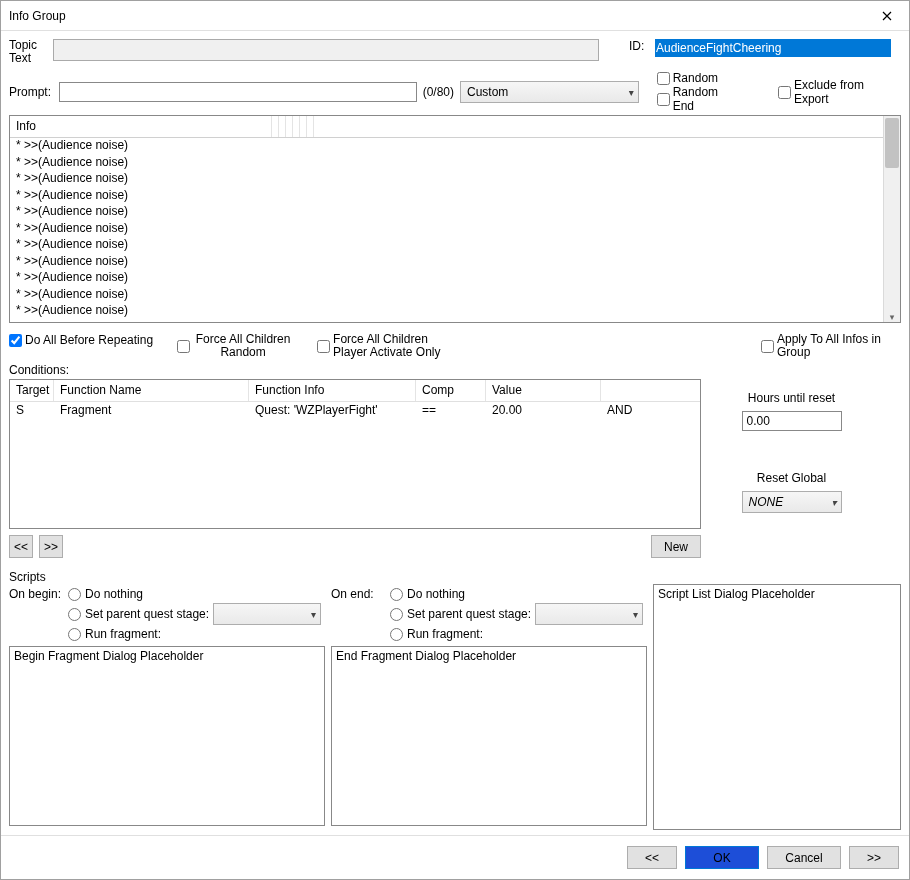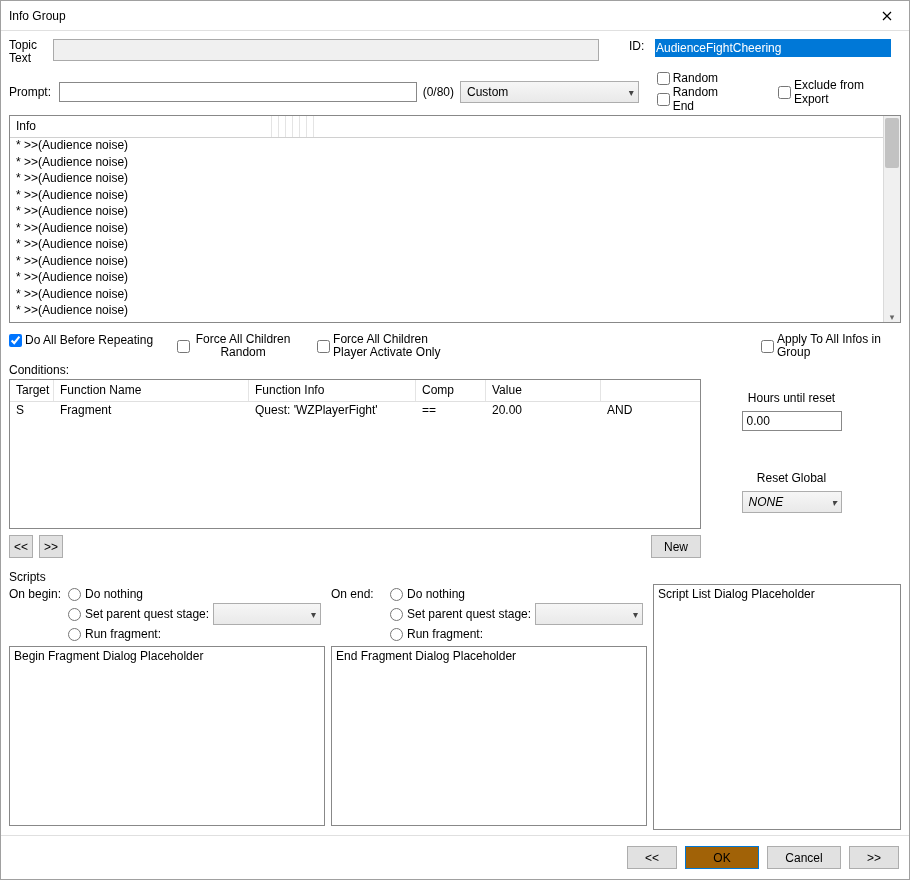--- a/index.html
+++ b/index.html
@@ -106,21 +106,21 @@
   .cd { padding:1px 6px; font-size:12px;}
   .cd-target{width:44px;} .cd-fn{width:195px;} .cd-fi{width:167px;}
   .cd-comp{width:70px;} .cd-val{width:115px;} .cd-last{flex:1;}
   .cond-nav { display:flex; gap:6px; margin-top:6px; width:692px;}
   .btn {
     border:1px solid #adadad; background:#e1e1e1;
     height:23px; padding:0 24px; font-size:12px; font-family:inherit;
     display:inline-flex; align-items:center; justify-content:center;
   }
   .btn.small{ width:24px; padding:0;}
-  .btn.primary { border:1.5px solid #0078d7; background:#a16207;}
+  .btn.primary { border:1.5px solid #0078d7; background:#1d4ed8;}
   .spacer{flex:1;}
   
   .cond-wrap{ display:flex; gap:8px; align-items:flex-start;}
   .cond-right{ width:165px; display:flex; flex-direction:column; align-items:center; gap:6px; padding-top:0;}
   .cond-right .numbox{ width:100px; height:20px; border:1px solid #888; text-align:left; padding:2px 4px; font-size:12px;}
   
   .scripts { margin-top:10px; }
   .scripts-grid { display:flex; gap:6px;}
   .scol { display:flex; flex-direction:column; }
   .scol.left{ width:316px;}

